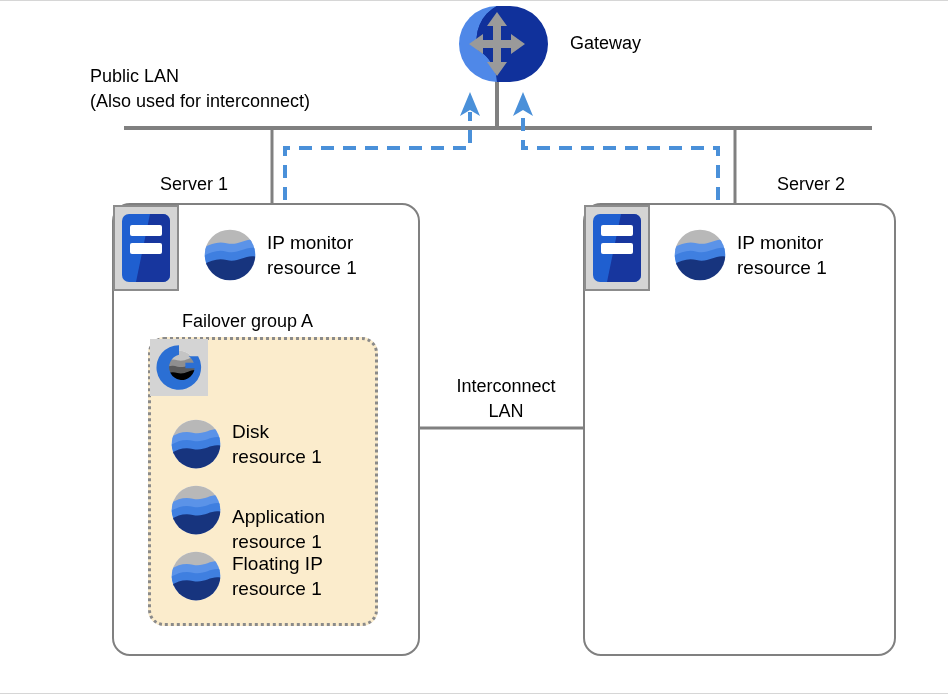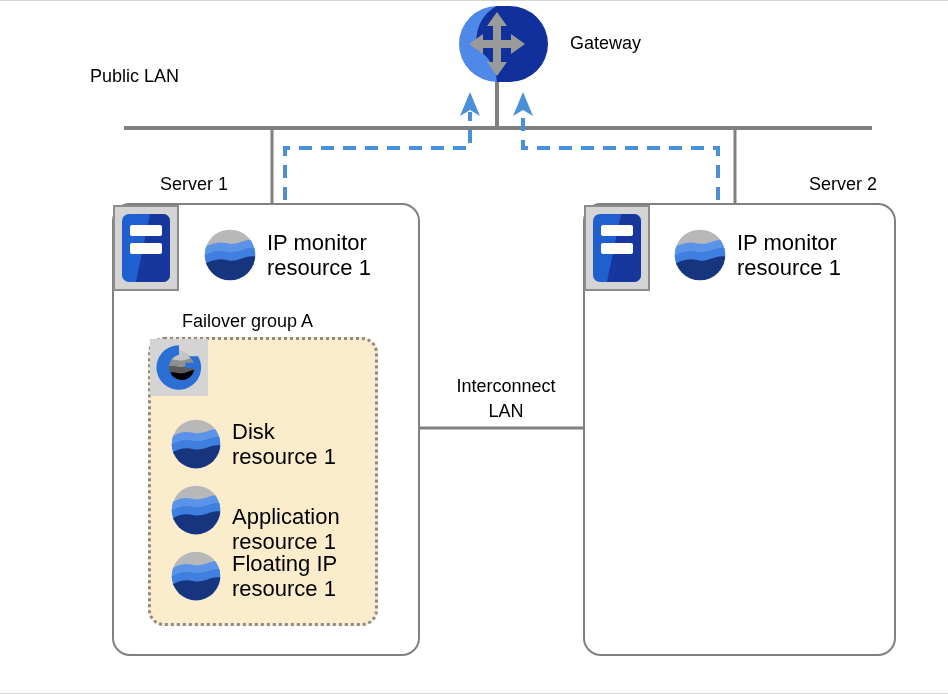--- a/index.html
+++ b/index.html
@@ -38,21 +38,21 @@
   .lbl {
     position: absolute;
     color: #000000;
     font-size: 18px;
     line-height: 25px;
     white-space: pre;
   }
   #public-lan-label { left: 42px; top: 64px; margin-left: 48px; }
   #gateway-label    { left: 570px; top: 31px; }
   #server1-label    { left: 160px; top: 172px; }
-  #server2-label    { left: 777px; top: 172px; margin-left: 32px; }
+  #server2-label    { left: 777px; top: 172px; }
   #failover-label   { left: 182px; top: 309px; }
   #interconnect-label {
     left: 432px; top: 374px;
     width: 148px;
     text-align: center;
   }
 
   
   .server-box {
     position: absolute;
@@ -81,21 +81,21 @@
 
   
   .res-row {
     position: absolute;
     display: flex;
     align-items: center;
     gap: 10px;
   }
   .res-text {
     color: #000000;
-    font-size: 22px;
+    font-size: 19px;
     line-height: 25px;
     white-space: pre;
   }
   #ipmon1-row { left: 203px; top: 228px; }
   #ipmon2-row { left: 673px; top: 228px; }
   #disk-row   { left: 170px; top: 418px; }
   #app-row    { left: 170px; top: 503px; }
   #fip-row    { left: 170px; top: 550px; }
 
   
@@ -221,21 +221,21 @@
     <use href="#sym-server-machine" x="120" y="212" width="52" height="72"></use>
     <use href="#sym-server-machine" x="591" y="212" width="52" height="72"></use>
     <use href="#sym-resource-globe" x="203" y="228" width="54" height="54"></use>
     <use href="#sym-resource-globe" x="673" y="228" width="54" height="54"></use>
     <use href="#sym-failover-group" x="153" y="342" width="52" height="51"></use>
     <use href="#sym-resource-globe" x="170" y="418" width="52" height="52"></use>
     <use href="#sym-resource-globe" x="170" y="484" width="52" height="52"></use>
     <use href="#sym-resource-globe" x="170" y="550" width="52" height="52"></use>
   </svg>
 
-  <div class="lbl" id="public-lan-label"><span>Public LAN</span><br></div>
+  <div class="lbl" id="public-lan-label"><span>Public LAN</span><br><span>(Also used for interconnect)</span></div>
 
   <div class="lbl" id="gateway-label">Gateway</div>
 
   <div class="lbl" id="server1-label">Server 1</div>
 
   <div class="lbl" id="server2-label">Server 2</div>
 
   <div class="lbl" id="failover-label">Failover group A</div>
 
   <div class="lbl" id="interconnect-label"><span>Interconnect</span><br><span>LAN</span></div>

